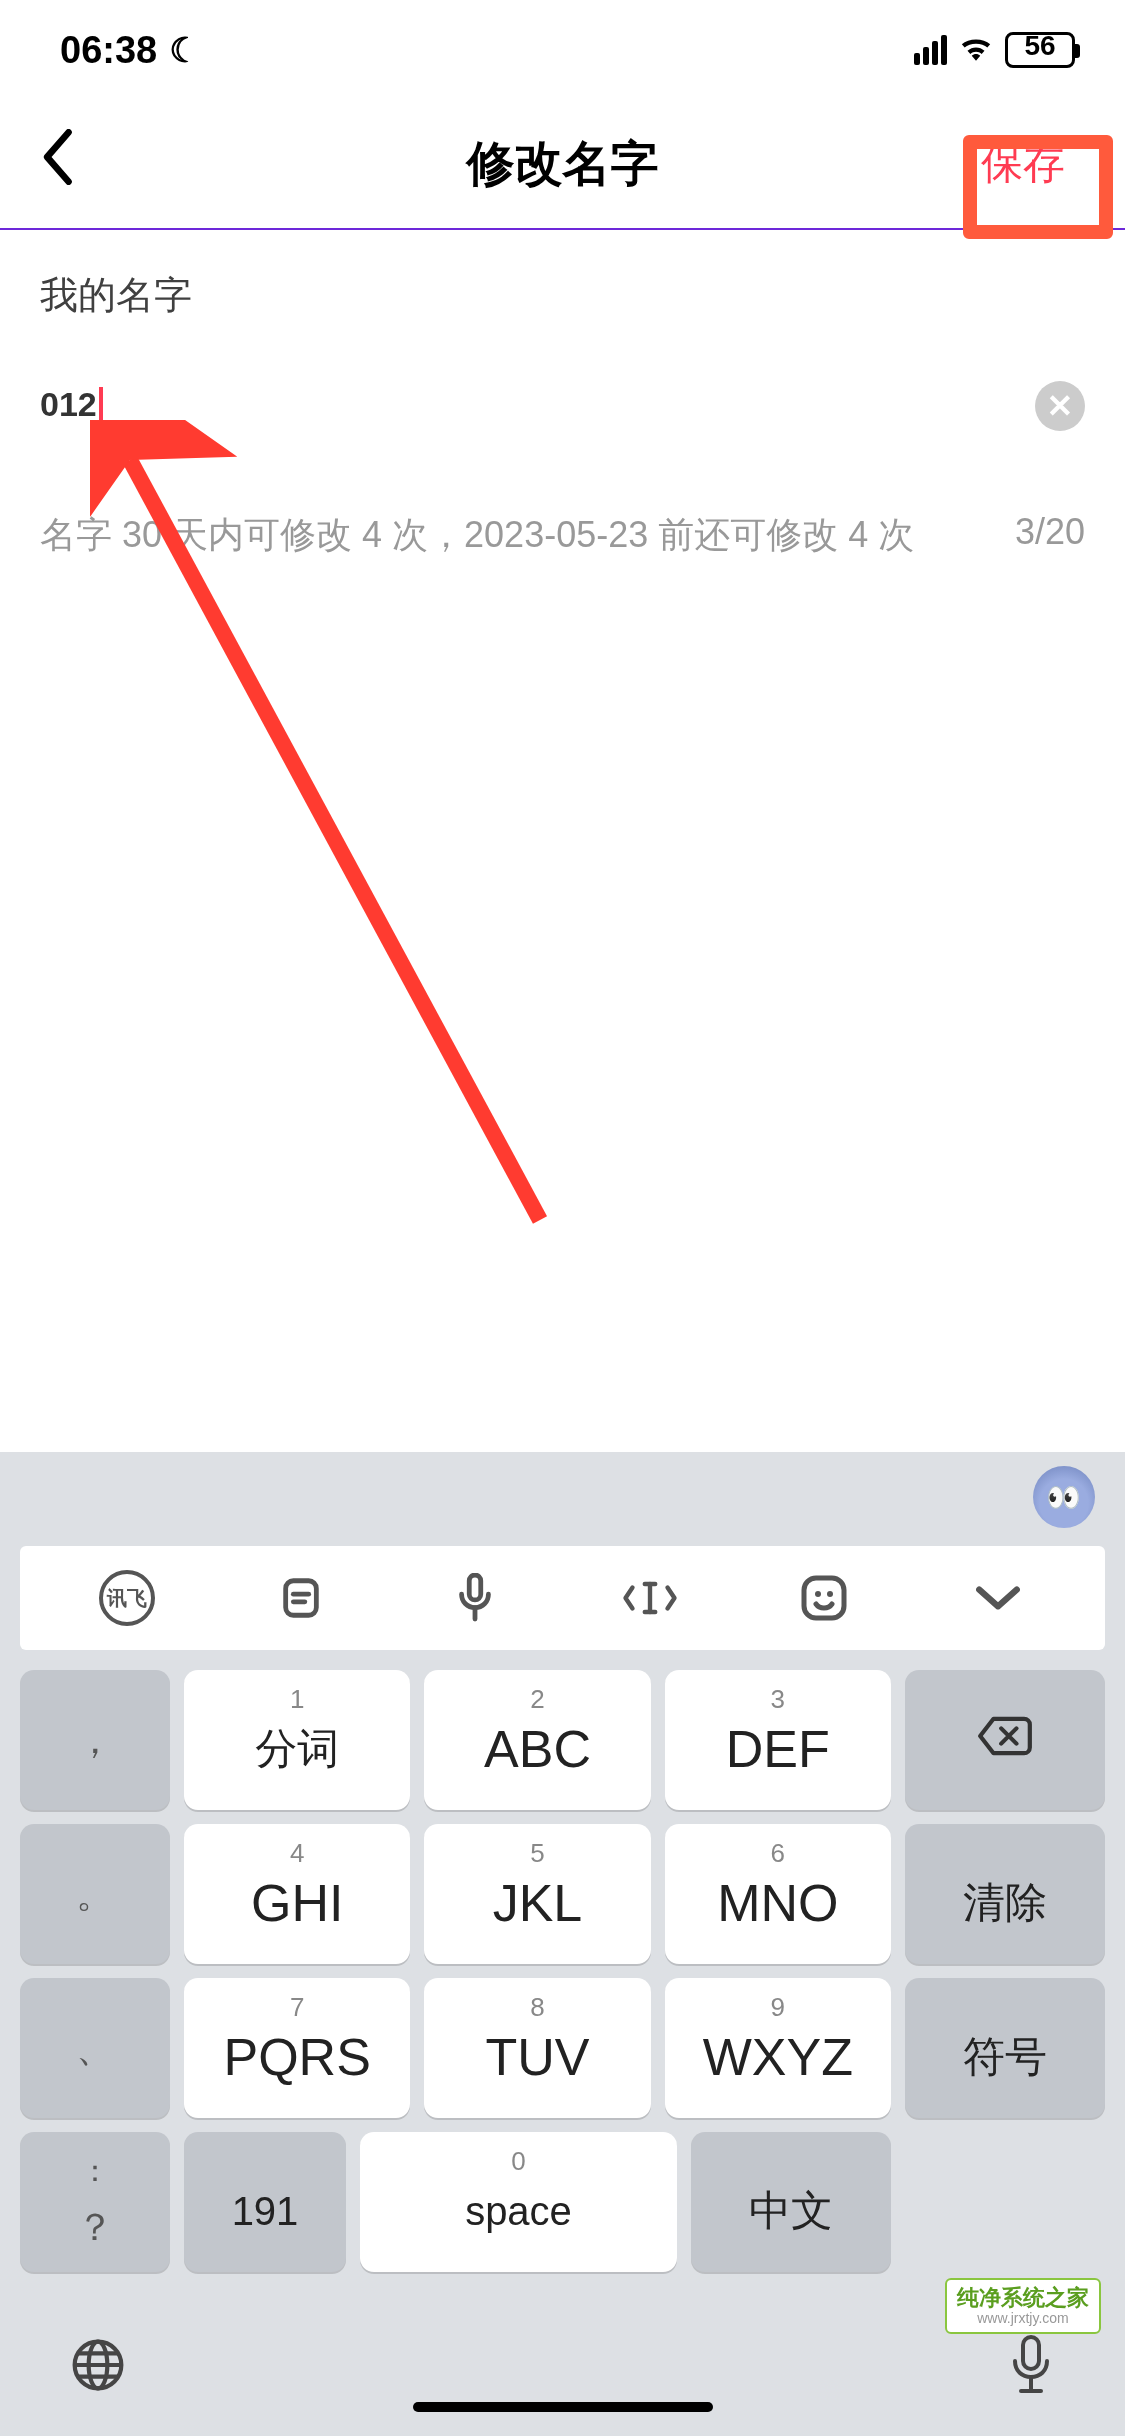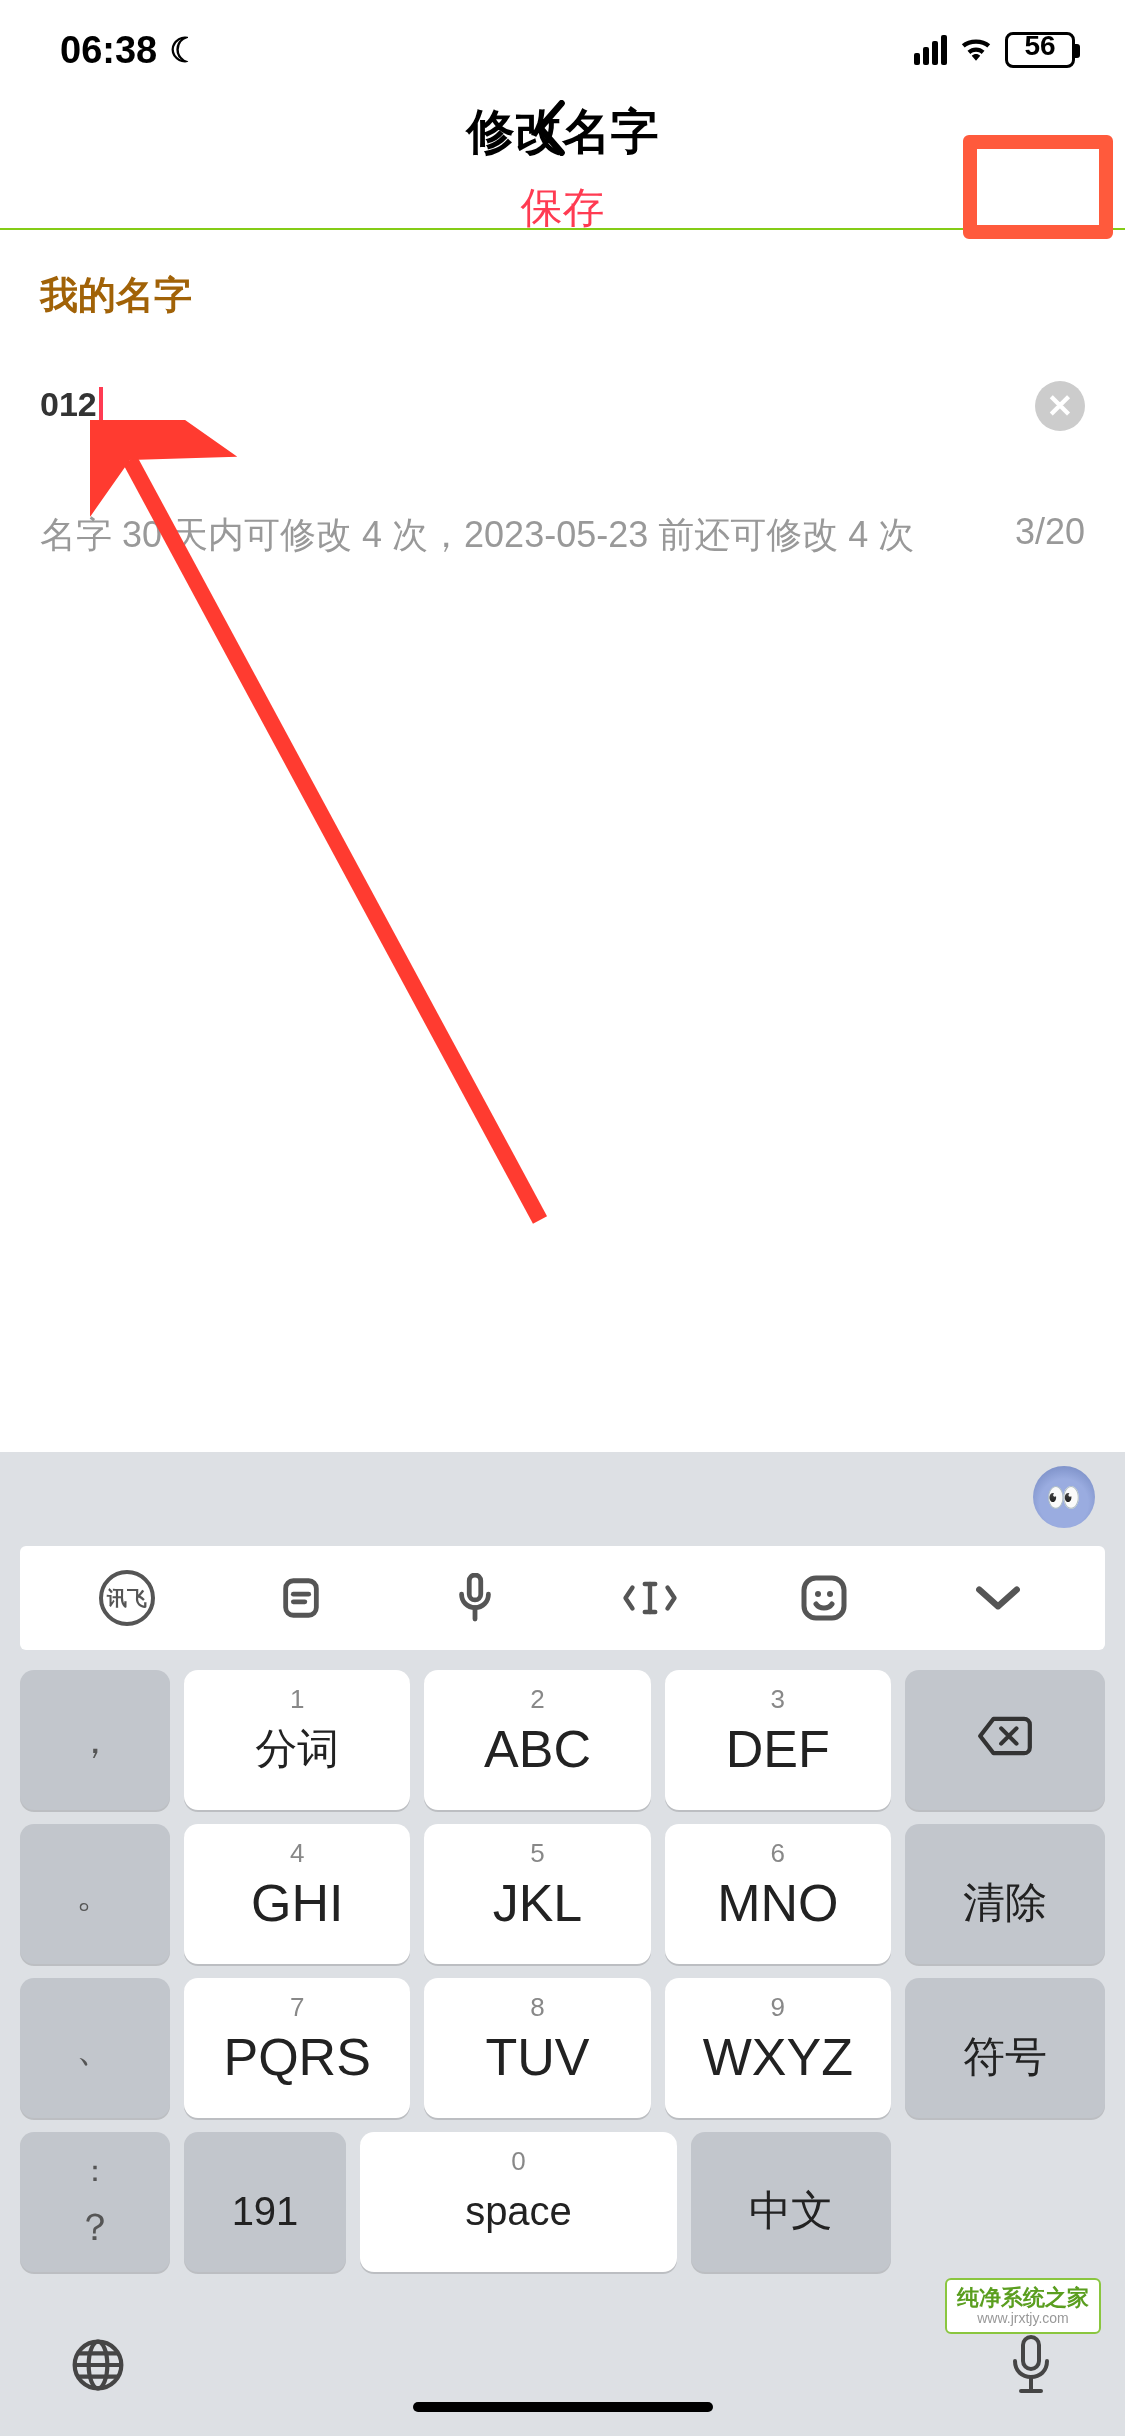--- a/index.html
+++ b/index.html
@@ -12,29 +12,29 @@
     .moon-icon { font-size: 34px; }
     .signal-bars { display: inline-flex; align-items: flex-end; gap: 3px; }
     .signal-bars span { width: 6px; background: #000; border-radius: 2px; }
     .signal-bars span:nth-child(1){height:12px} .signal-bars span:nth-child(2){height:18px}
     .signal-bars span:nth-child(3){height:24px} .signal-bars span:nth-child(4){height:30px}
     .wifi-icon { font-size: 32px; }
     .battery { display: inline-flex; align-items: flex-end; border: 3px solid #000; border-radius: 8px; padding: 3px 6px; font-size: 28px; font-weight: 700; position: relative; height: 36px; width: 70px; justify-content: center; }
     .battery::after { content:''; position:absolute; right:-8px; top:9px; width:5px; height:14px; background:#000; border-radius:0 3px 3px 0; }
     
     
-    .header { height: 130px; display: flex; align-items: center; justify-content: space-between; padding: 0 40px; border-bottom: 2px solid #84cc16; position: relative; flex-direction: column; }
+    .header { height: 130px; display: flex; align-items: center; justify-content: space-between; padding: 0 40px; border-bottom: 2px solid #6d28d9; position: relative; }
     .back-btn { font-size: 60px; font-weight: 300; width: 60px; cursor: pointer; }
     .header-title { font-size: 48px; font-weight: 600; position:absolute; left:50%; transform:translateX(-50%); }
     .save-btn { font-size: 42px; color: #ff3b52; padding: 10px 20px; cursor: pointer; }
     .save-highlight { position: absolute; right: 12px; top: 135px; width: 150px; height: 104px; border: 14px solid #ff5a3c; border-radius: 6px; }
     
     
     .content { padding: 40px; }
-    .label { font-size: 38px; color: #a16207; margin-bottom: 60px; font-weight: bold; }
+    .label { font-size: 38px; color: #404040; margin-bottom: 60px; }
     .input-row { display: flex; align-items: center; justify-content: space-between; margin-bottom: 80px; font-weight: bold; }
     .input-value { font-size: 34px; color: #333; position: relative; }
     .cursor { display: inline-block; width: 4px; height: 40px; background: #ff3b52; margin-left: 2px; vertical-align: middle; }
     .clear-btn { width: 50px; height: 50px; border-radius: 50%; background: #ccc; color: #fff; display: flex; align-items: center; justify-content: center; font-size: 32px; cursor: pointer; }
     .hint-row { display: flex; justify-content: space-between; font-size: 36px; color: #999; }
     
     
     .arrow { position: absolute; top: 420px; left: 90px; pointer-events: none; }
     
     

